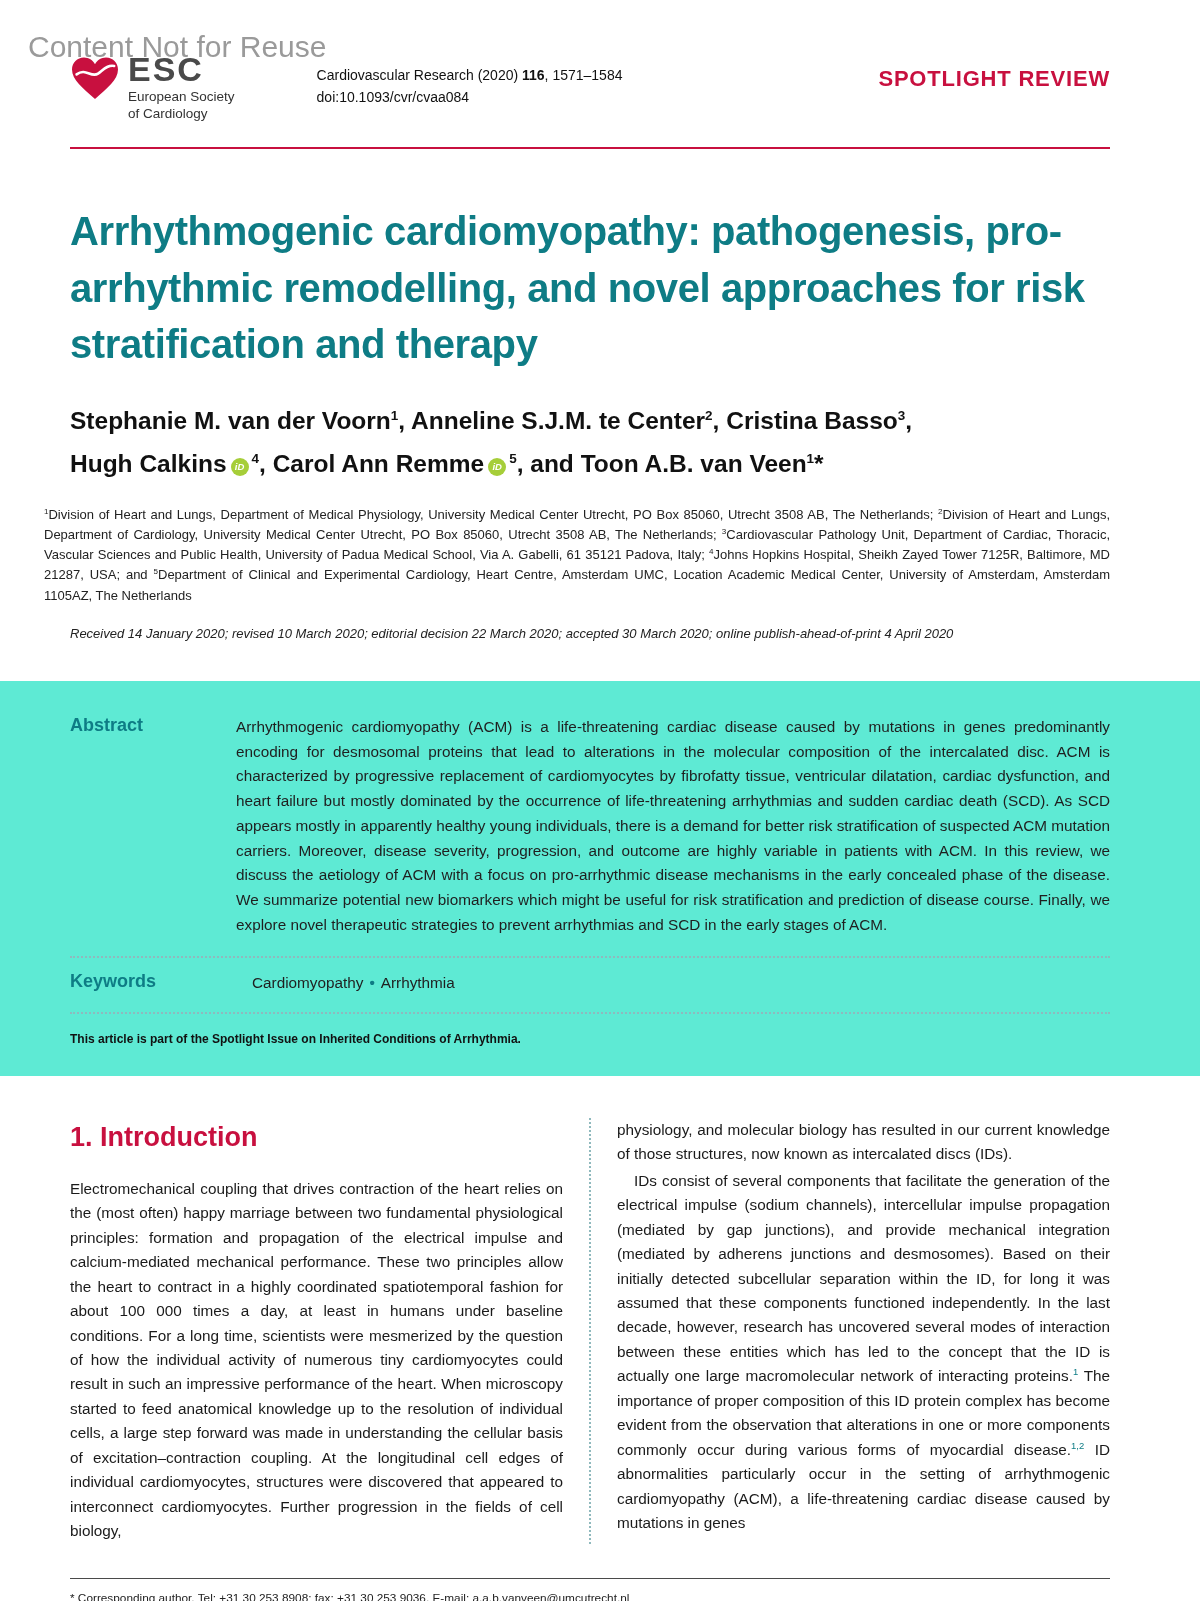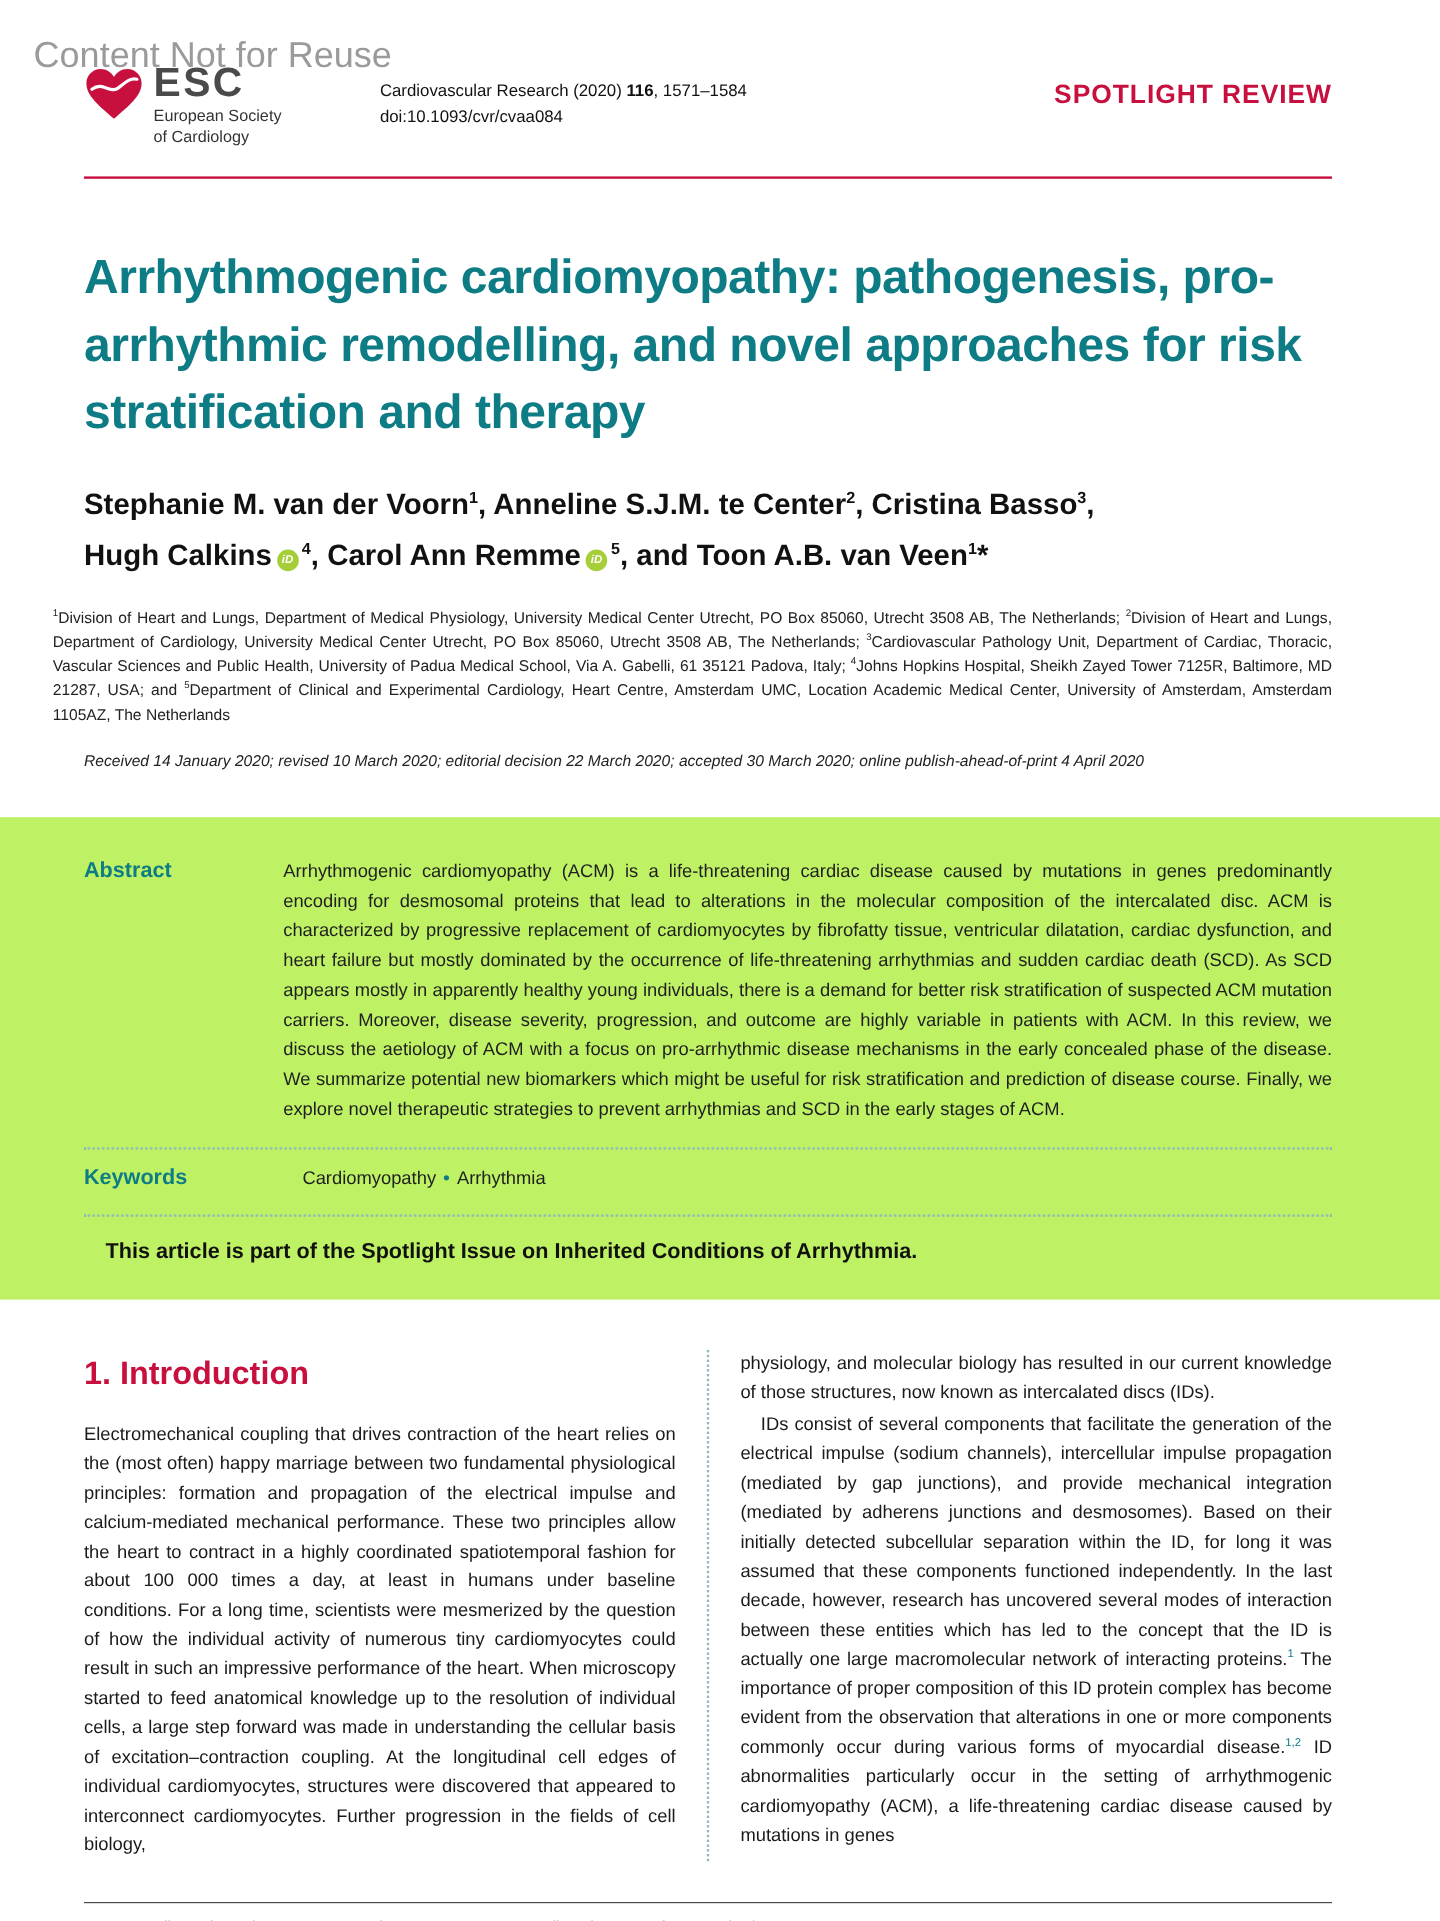--- a/index.html
+++ b/index.html
@@ -104,21 +104,21 @@
   .affiliations sup { font-size: 0.62em; }
   .received {
     margin: 20px 90px 0 70px;
     font-size: 13px;
     font-style: italic;
     color: #222;
   }
   
   .abstract-band {
     margin-top: 40px;
-    background: #bef264;
+    background: #5eead4;
     padding: 34px 90px 30px 70px;
   }
   .abs-grid { display: flex; }
   .abs-label, .kw-label {
     width: 166px;
     flex: 0 0 166px;
     font-size: 18px;
     font-weight: bold;
     color: #0e7c85;
   }
@@ -131,24 +131,23 @@
   }
   .dotted {
     border-top: 2px dotted #8fb9bd;
     margin-top: 18px;
   }
   .kw-grid { display: flex; align-items: flex-end; padding: 13px 0 2px 0; gap: 16px; }
   .kw-text { flex: 1; font-size: 15.3px; color: #1f1f1f; }
   .kw-bullet { color: #0e7c85; font-weight: bold; margin: 0 6px; }
   .spotlight-note {
     margin-top: 18px;
-    font-size: 18px;
+    font-size: 12px;
     font-weight: bold;
     color: #111;
-    margin-left: 18px;
   }
   
   .body-section {
     display: flex;
     padding: 42px 90px 0 70px;
     gap: 0;
   }
   .col { flex: 1 1 0; min-width: 0; }
   .col.left  { padding-right: 26px; }
   .col.right { padding-left: 26px; }

